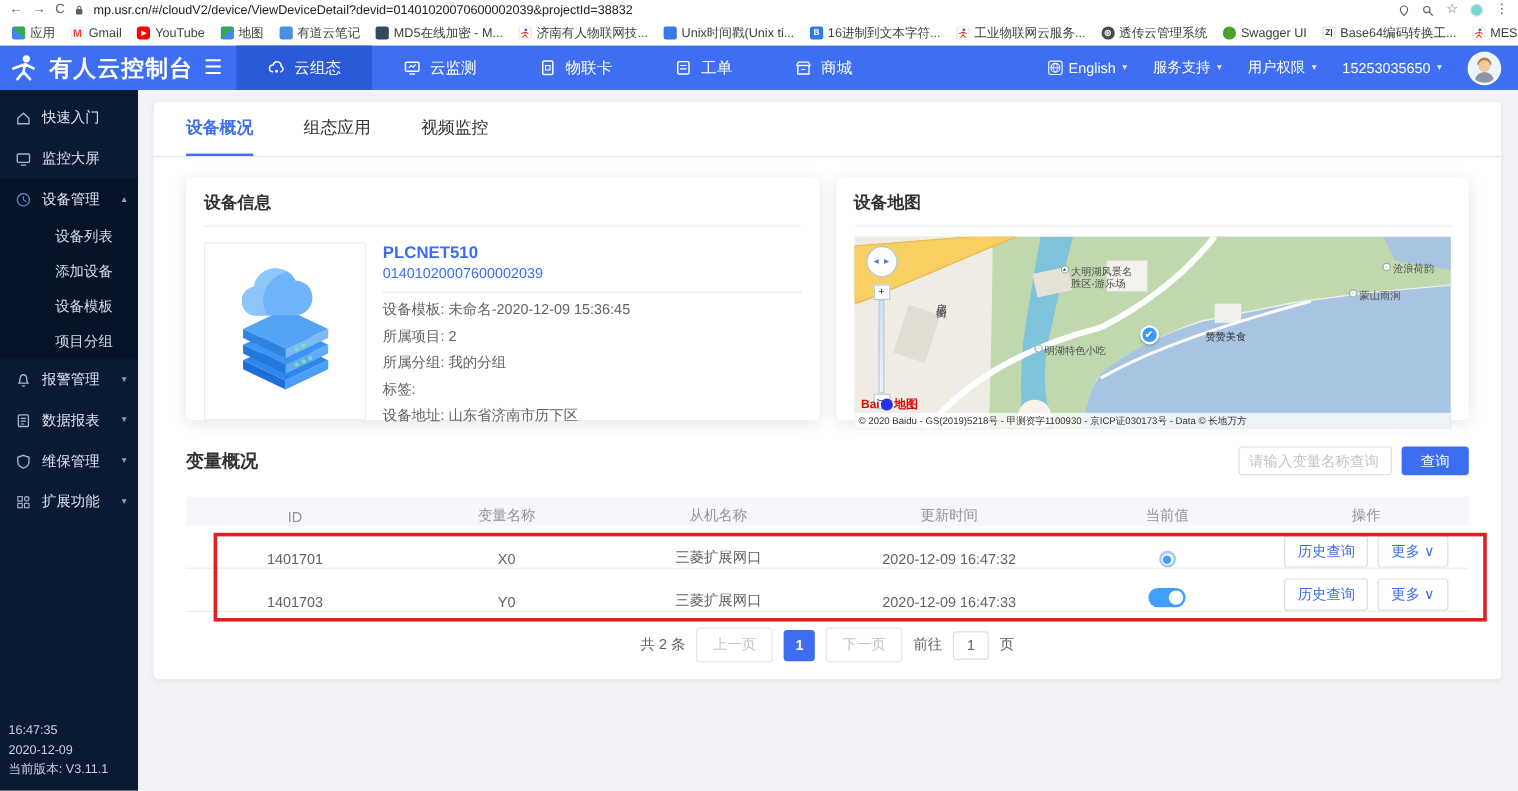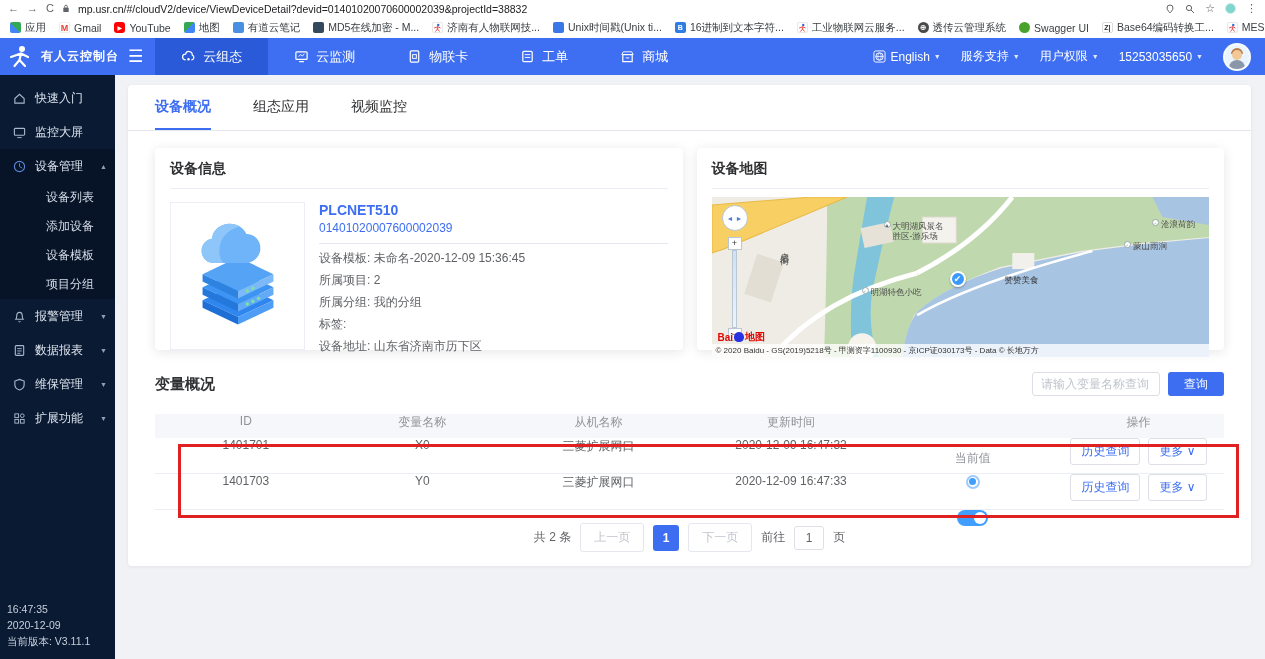--- a/index.html
+++ b/index.html
@@ -27,21 +27,21 @@
   .ic-unix { background:#3B78E7; }
   .ic-hex { background:#2E7CE6; }
   .ic-globe { background:#4A4A4A; border-radius:50%; font-size:8px; }
   .ic-swagger { background:#49A32B; border-radius:50%; }
   .ic-b64 { background:#fff; color:#333; border:1px solid #ddd; font-size:7px; }
 
   
   .navbar { height:37px; background:#3E6EF1; display:flex; align-items:stretch; color:#fff; }
   .nav-left { display:flex; align-items:center; gap:9px; padding:0 12px 0 8px; }
   .logo-svg { width:24px; height:24px; }
-  .logo-text { font-size:12px; font-weight:bold; letter-spacing:1px; }
+  .logo-text { font-size:19px; font-weight:bold; letter-spacing:1px; }
   .hamburger { font-size:17px; line-height:17px; cursor:pointer; }
   .nav-tabs { display:flex; align-items:stretch; }
   .nav-tab { display:flex; align-items:center; gap:7px; padding:0 26px; font-size:13px; cursor:pointer; }
   .nav-tab.active { background:#2A5AD7; }
   .nav-tab svg { width:15px; height:15px; }
   .nav-right { margin-left:auto; display:flex; align-items:center; gap:20px; padding-right:14px; font-size:12px; }
   .nav-right .drop { display:flex; align-items:center; gap:4px; cursor:pointer; }
   .caret { font-size:7px; color:rgba(255,255,255,.85); }
   .nav-avatar { width:28px; height:28px; border-radius:50%; background:#EAF4FC; position:relative; overflow:hidden; border:2px solid rgba(255,255,255,.6); }
   .nav-avatar .head { position:absolute; left:7px; top:5px; width:10px; height:10px; border-radius:50%; background:#F2C896; }
@@ -99,21 +99,21 @@
 
   
   .vars { padding:22px 27px 0 27px; position:relative; }
   .vars-head { display:flex; align-items:center; }
   .vars-title { font-size:15px; font-weight:bold; color:#303133; }
   .vars-search { margin-left:auto; display:flex; gap:8px; }
   .vars-search input { width:128px; height:24px; border:1px solid #DCDFE6; border-radius:3px; font-size:12px; padding:0 8px; color:#606266; outline:none; }
   .vars-search input::placeholder { color:#C0C4CC; }
   .btn-query { width:56px; height:24px; background:#3D6EF2; border:none; border-radius:3px; color:#fff; font-size:12px; cursor:pointer; }
   .vtable { margin-top:18px; font-size:12px; }
-  .vrow { display:flex; align-items:flex-start; text-align:center; }
+  .vrow { display:flex; align-items:flex-end; text-align:center; }
   .vrow.head { background:#F5F7FA; color:#909399; height:24px; }
   .vrow.body { height:36px; color:#606266; border-bottom:1px solid #EBEEF5; }
   .vc1{width:17%;} .vc2{width:16%;} .vc3{width:17%;} .vc4{width:19%;} .vc5{width:15%;margin-top:36px;} .vc6{width:16%;}
   .cell-actions { display:flex; justify-content:center; gap:8px; }
   .mini-btn { padding:4px 10px; background:#fff; border:1px solid #DCDFE6; border-radius:3px; color:#3D6EF2; font-size:12px; cursor:pointer; white-space:nowrap; }
   .radio-ind { width:14px; height:14px; border-radius:50%; border:2px solid #9ECBFF; display:inline-flex; align-items:center; justify-content:center; }
   .radio-ind i { width:7px; height:7px; border-radius:50%; background:#409EFF; }
   .toggle { width:31px; height:16px; border-radius:9px; background:#409EFF; position:relative; display:inline-block; cursor:pointer; }
   .toggle i { position:absolute; right:2px; top:2px; width:12px; height:12px; border-radius:50%; background:#fff; }
   .red-box { position:absolute; left:50px; top:359px; width:1061px; height:74px; border:3px solid #E02121; z-index:6; pointer-events:none; }

